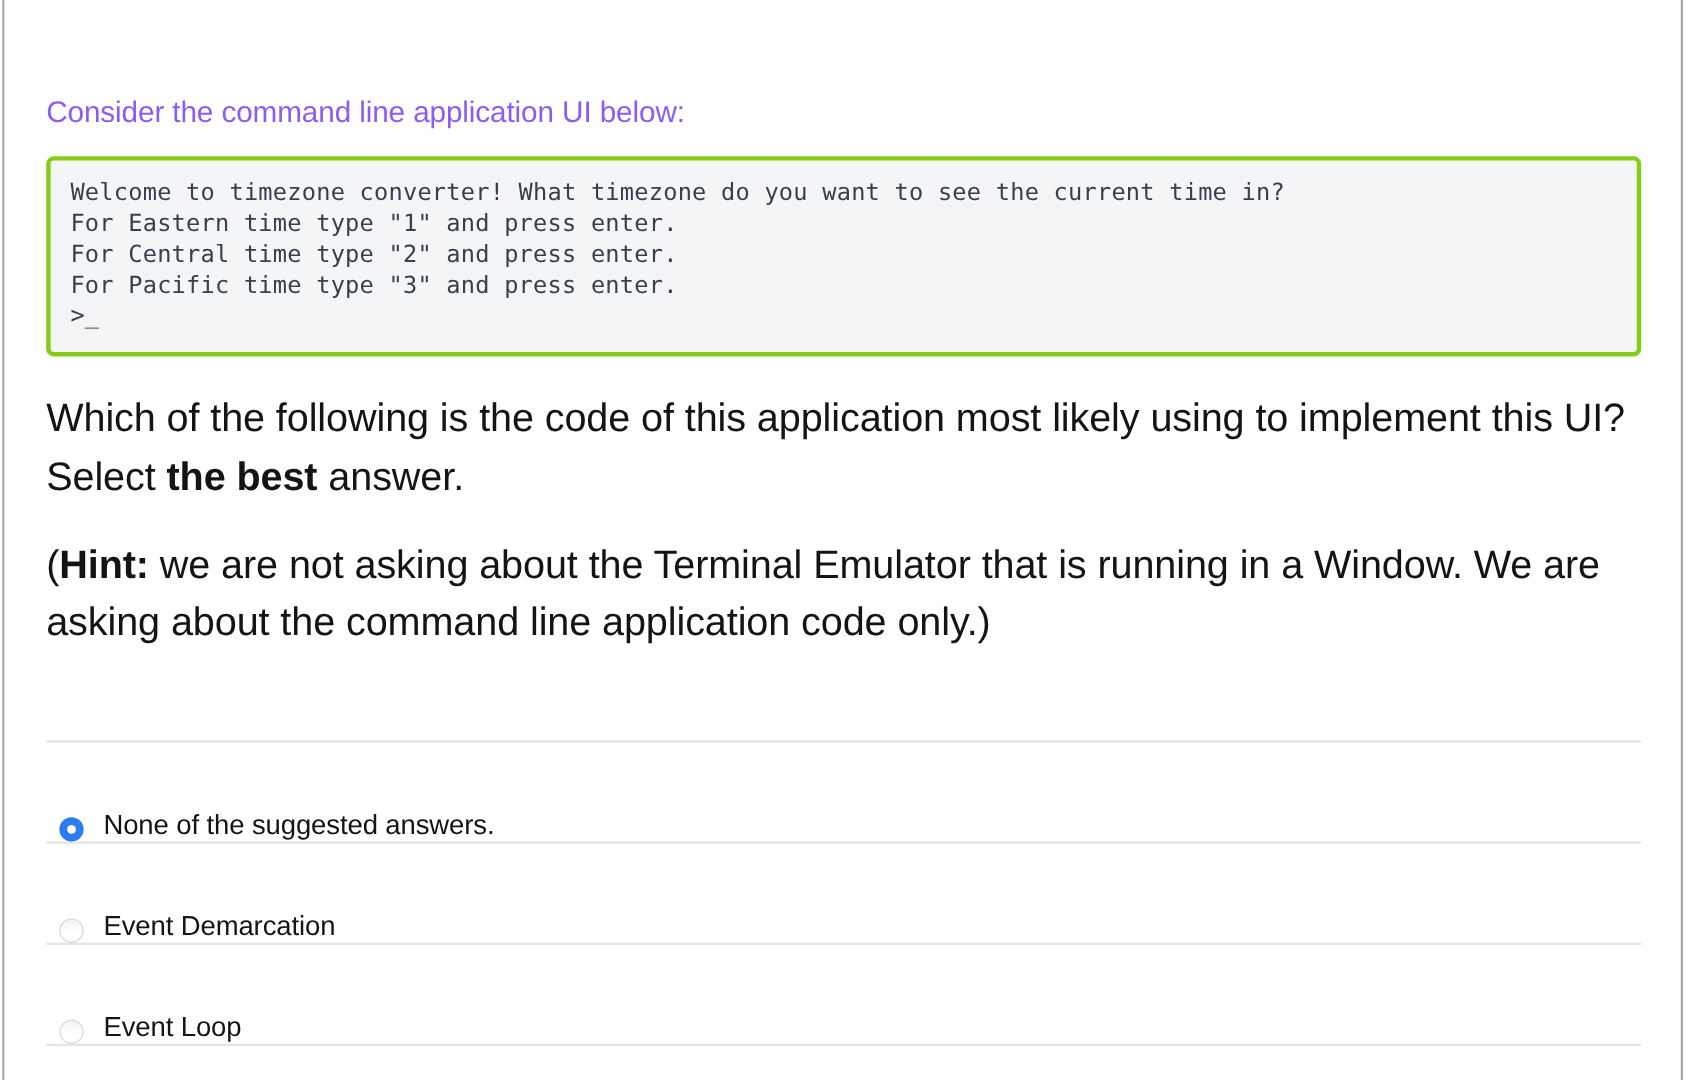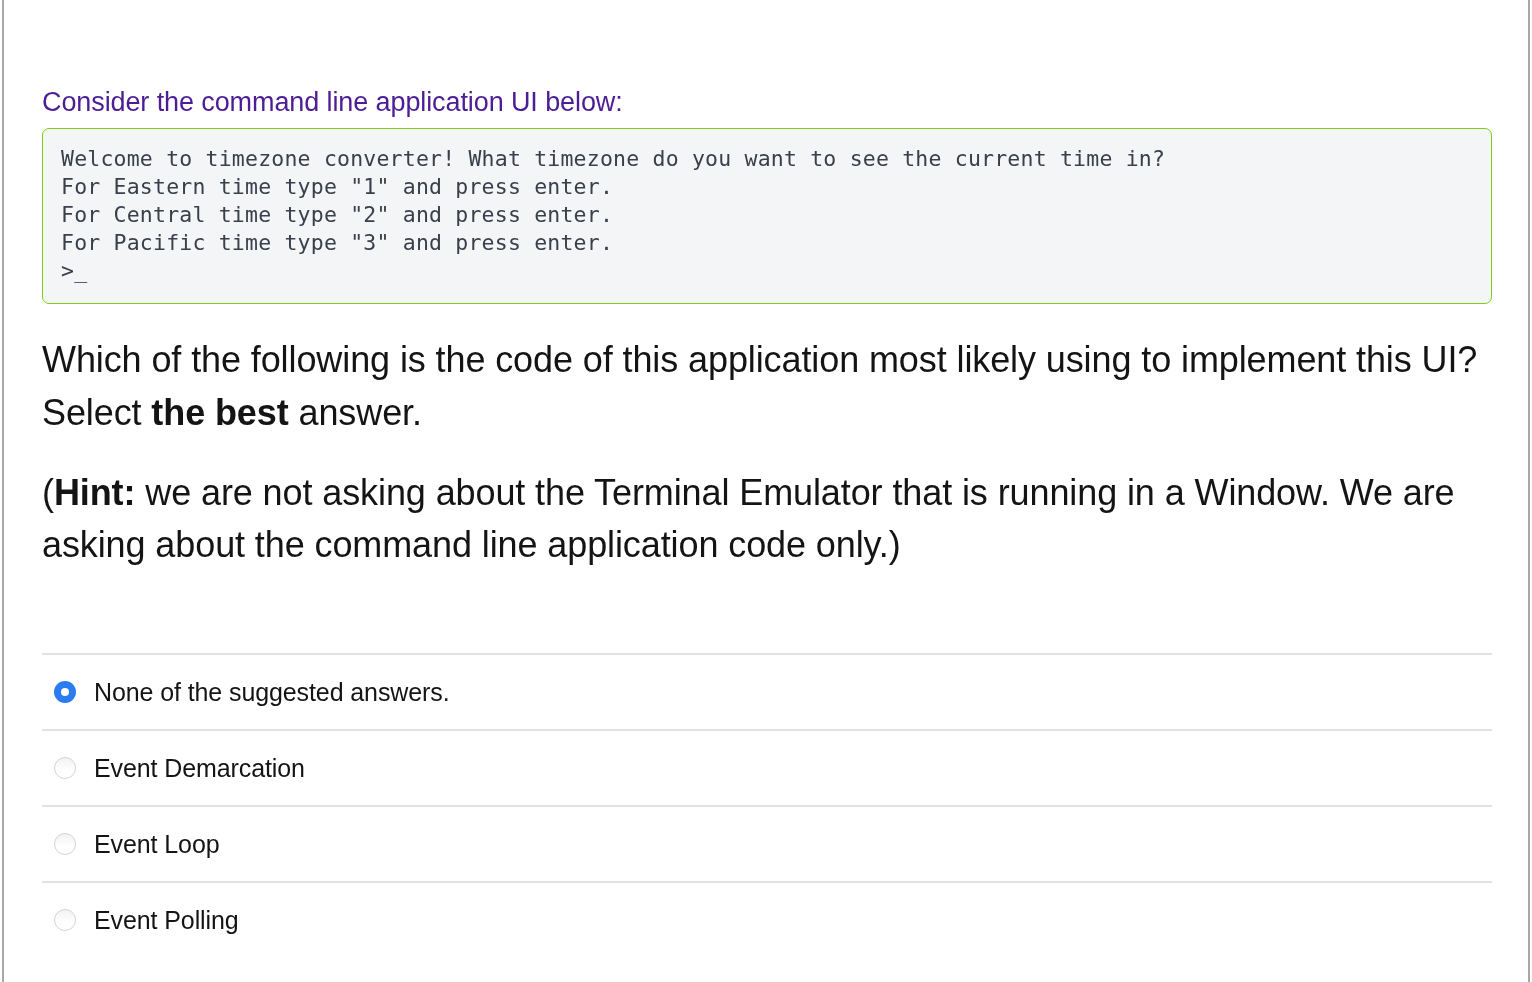--- a/index.html
+++ b/index.html
@@ -29,30 +29,30 @@
   .content {
     position: absolute;
     left: 42px;
     top: 0;
     width: 1450px;
   }
 
   .intro-text {
     font-size: 27px;
     line-height: 1.35;
-    color: #4c1d95;
+    color: #8b5cf6;
     margin: 0;
     padding-top: 84px;
     letter-spacing: -0.1px;
   }
 
   .code-block {
-    margin-top: 8px;
+    margin-top: 22px;
     background: #f4f5f6;
-    border: 1px solid #84cc16;
+    border: 4px solid #84cc16;
     border-radius: 7px;
     padding: 16px 18px 18px 18px;
     box-sizing: border-box;
     width: 1450px;
   }
   .code-line {
     font-family: "DejaVu Sans Mono", "Liberation Mono", monospace;
     font-size: 21.5px;
     line-height: 28px;
     color: #39404c;
@@ -77,23 +77,23 @@
     letter-spacing: -0.1px;
   }
   .bold { font-weight: bold; }
 
   .options {
     margin-top: 82px;
     width: 1450px;
   }
   .option-row {
     display: flex;
-    align-items: center;
+    align-items: flex-end;
     border-top: 2px solid #e3e3e3;
-    height: 76px;
+    height: 92px;
     box-sizing: border-box;
     padding-left: 12px;
   }
   .radio {
     width: 22px;
     height: 22px;
     border-radius: 50%;
     flex: 0 0 auto;
     box-sizing: border-box;
     margin-right: 18px;

